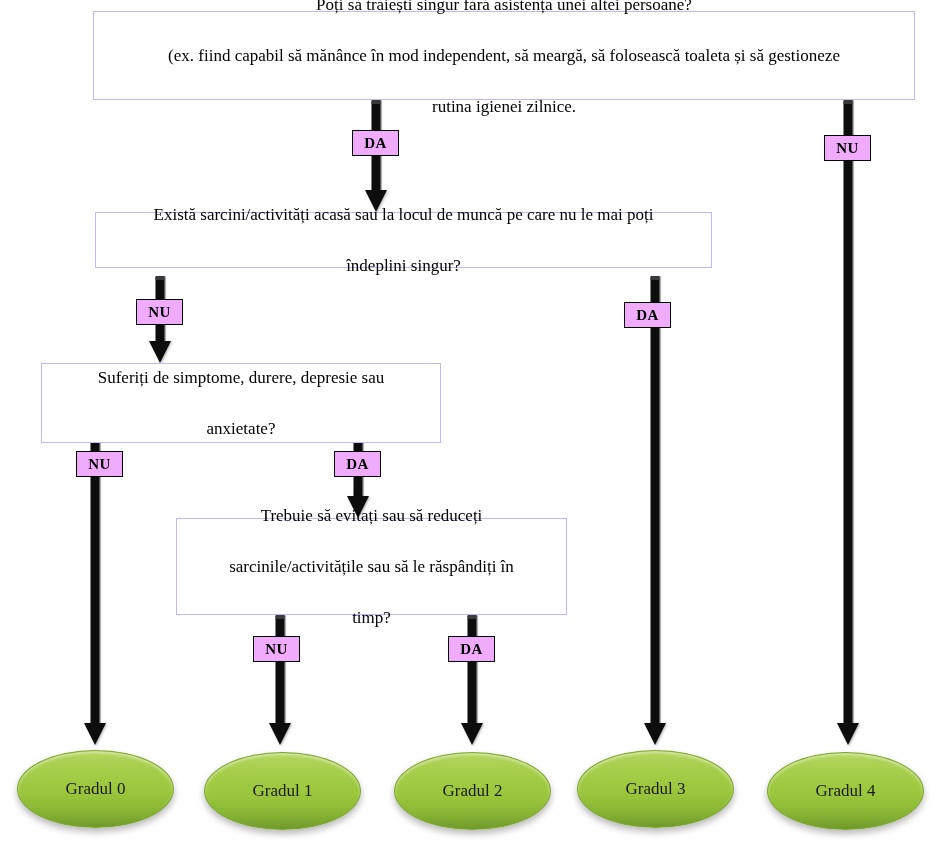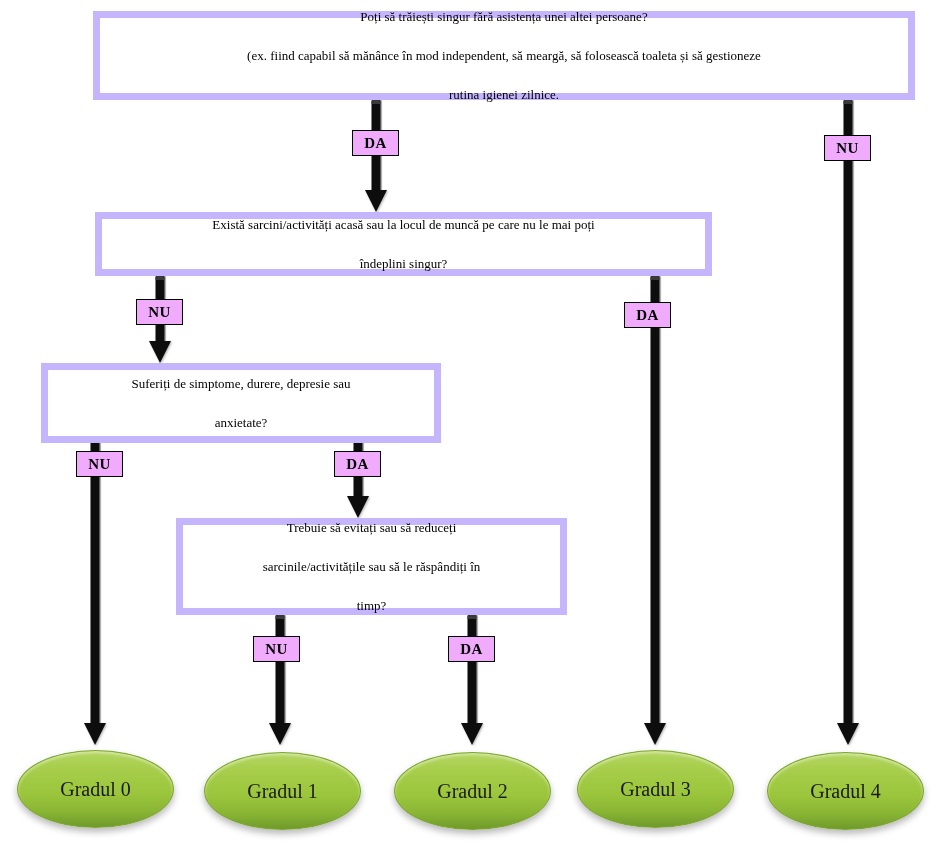--- a/index.html
+++ b/index.html
@@ -13,27 +13,27 @@
     height: 847px;
     background: #ffffff;
     font-family: "Liberation Serif", "DejaVu Serif", serif;
     overflow: hidden;
   }
 
   
   .qbox {
     position: absolute;
     box-sizing: border-box;
-    border: 7px solid #c4b5fd;
+    border: 1px solid #c4b5fd;
     background: #ffffff;
     display: flex;
     align-items: center;
     justify-content: center;
     text-align: center;
-    font-size: 13px;
+    font-size: 17px;
     line-height: 1.5;
     color: #000000;
     padding: 4px 8px;
     z-index: 5;
   }
   .qbox span { display: block; width: 100%; }
 
   
   .arrow {
     position: absolute;
@@ -98,39 +98,39 @@
         #b4d661 0%,
         #a8ce4c 22%,
         #9bc63c 55%,
         #89b534 80%,
         #6f9a2a 100%);
     border: 1px solid #7ba52d;
     box-shadow: 0 4px 7px rgba(0,0,0,.28), inset 0 2px 3px rgba(255,255,255,.45);
     display: flex;
     align-items: center;
     justify-content: center;
-    font-size: 20px;
+    font-size: 17px;
     color: #1a1a1a;
     z-index: 6;
   }
 </style>
 </head>
 <body>
 
 <div id="canvas">
 
   <div class="qbox" style="left:93px; top:11px; width:822px; height:89px;">
     <span>
       <span>Poți să trăiești singur fără asistența unei altei persoane?</span><br>
       <span>(ex. fiind capabil să mănânce în mod independent, să meargă, să folosească toaleta și să gestioneze</span><br>
       <span>rutina  igienei zilnice.</span>
     </span>
   </div>
 
-  <div class="qbox" style="left:95px; top:212px; width:617px; height:64px;">
+  <div class="qbox" style="left:95px; top:212px; width:617px; height:56px;">
     <span>
       <span>Există sarcini/activități acasă sau la locul de muncă pe care nu le mai poți</span><br>
       <span>îndeplini singur?</span>
     </span>
   </div>
 
   <div class="qbox" style="left:41px; top:363px; width:400px; height:80px;">
     <span>
       <span>Suferiți de simptome, durere, depresie sau</span><br>
       <span>anxietate?</span>

